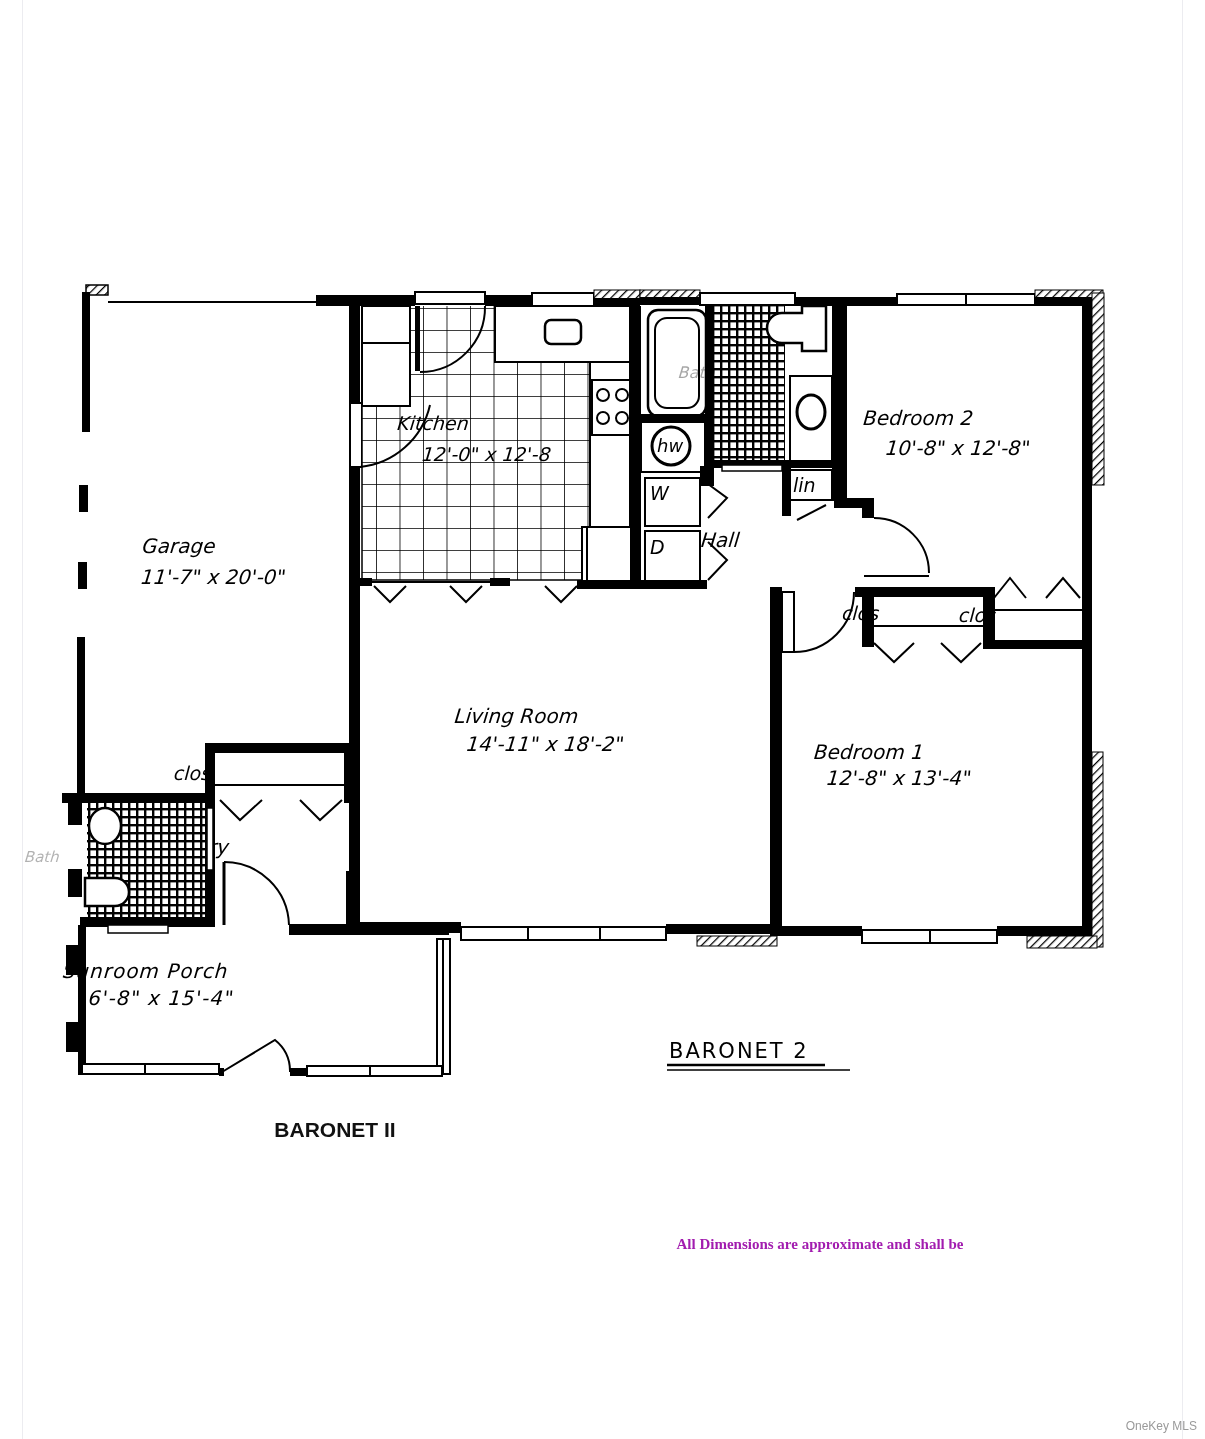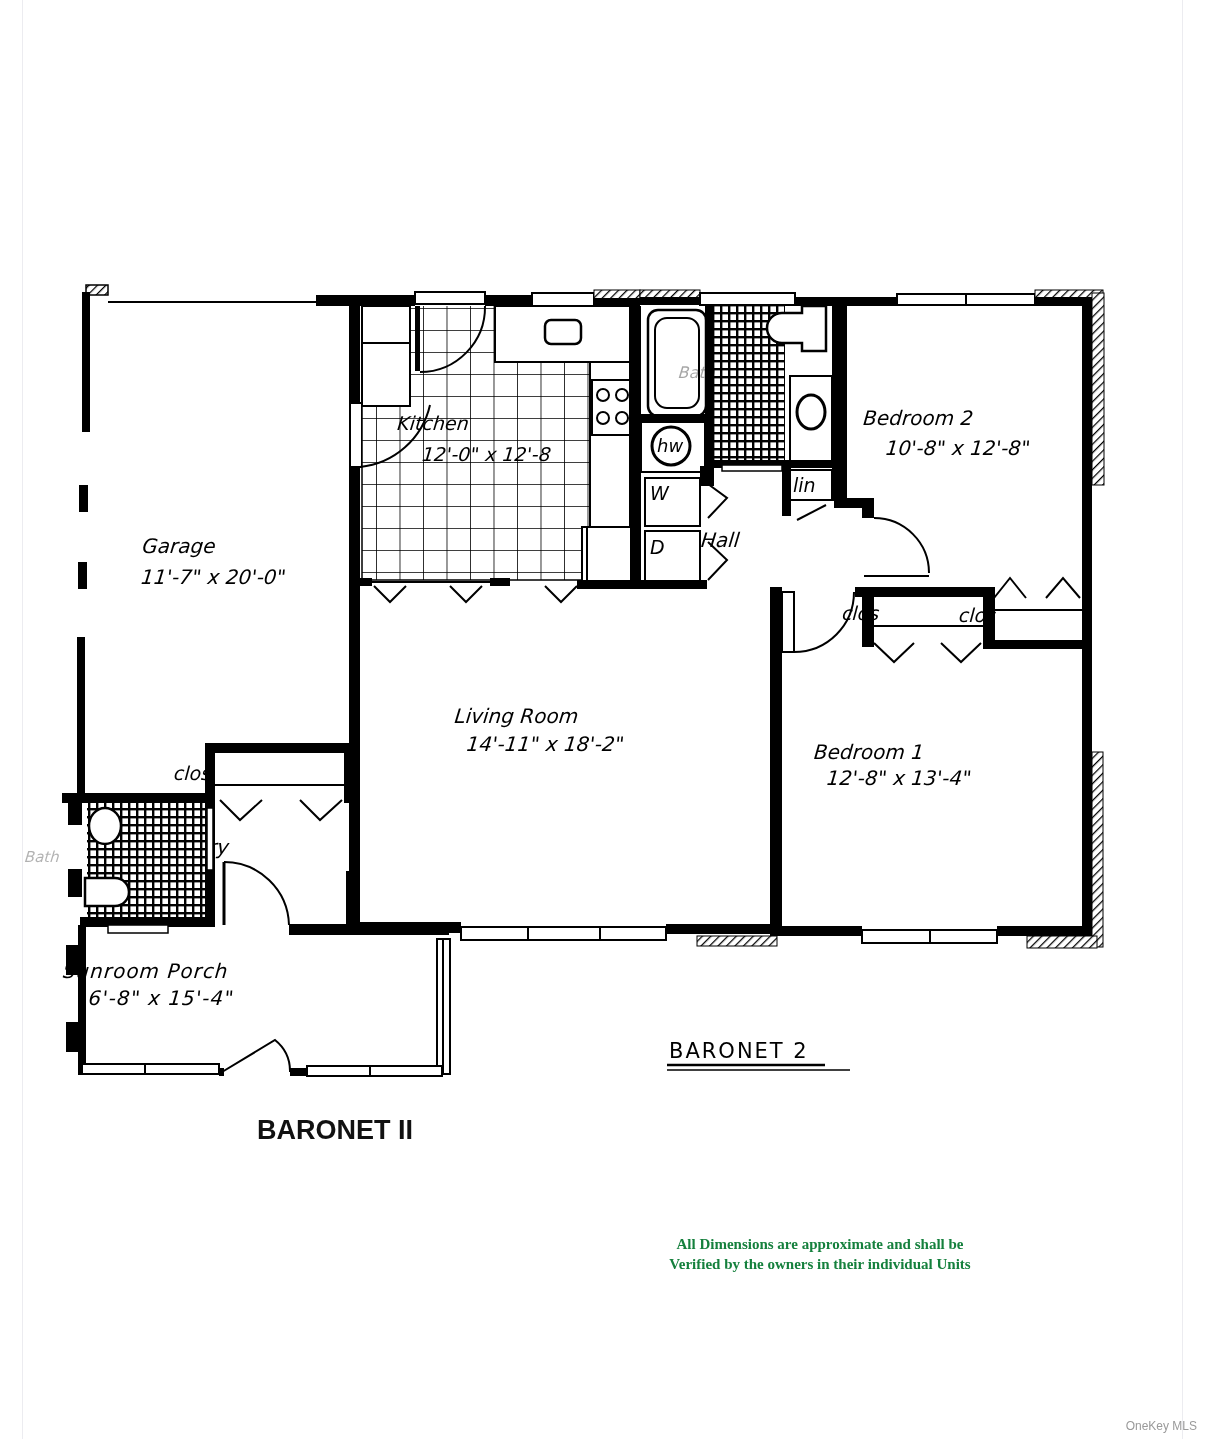--- a/index.html
+++ b/index.html
@@ -7,23 +7,23 @@
   .page-edge { position:absolute; top:0; bottom:0; width:1px; background:#ececf0; }
   svg { position:absolute; left:0; top:0; }
   .wall { fill:#000; }
   .thin { stroke:#000; stroke-width:2; fill:none; }
   .med { stroke:#000; stroke-width:3; fill:none; }
   .room-label { font-family:"DejaVu Sans", sans-serif; font-style:italic; font-size:20px; fill:#000; }
   .room-dim { font-family:"DejaVu Sans", sans-serif; font-style:italic; font-size:20px; fill:#000; }
   .small-label { font-family:"DejaVu Sans", sans-serif; font-style:italic; font-size:19px; fill:#000; }
   .plan-tag { font-family:"DejaVu Sans", sans-serif; font-size:21px; letter-spacing:2px; fill:#000; }
   .title-block { position:absolute; left:200px; top:1113px; width:270px; text-align:center; font-family:"Liberation Sans", sans-serif; font-weight:bold; color:#111; }
-  .title-block .t1 { font-size:27px; line-height:34px; }
+  .title-block .t1 { font-size:21px; line-height:34px; }
   .title-block .t2 { font-size:24px; line-height:31px; }
-  .disclaimer { position:absolute; left:600px; top:1234px; width:440px; text-align:center; font-family:"Liberation Serif", serif; font-weight:bold; font-size:15px; line-height:20px; color:#15803d; }
+  .disclaimer { position:absolute; left:600px; top:1234px; width:440px; text-align:center; font-family:"Liberation Serif", serif; font-weight:bold; font-size:15px; line-height:20px; color:#a21caf; }
   .watermark { position:absolute; right:8px; bottom:6px; font-family:"Liberation Sans", sans-serif; font-size:12px; color:#9a9a9a; }
 </style>
 </head>
 <body>
 
 <div class="page-edge" style="left:22px;"></div>
 <div class="page-edge" style="left:1182px;"></div>
 
 <svg width="1205" height="1439" viewBox="0 0 1205 1439">
   <defs>
@@ -248,16 +248,15 @@
     <line x1="667" y1="1070" x2="850" y2="1070" stroke="#000" stroke-width="1.5"></line>
   </g>
 </svg>
 
 <div class="title-block">
   <div class="t1">BARONET II</div>
 </div>
 
 <div class="disclaimer">
   <div>All Dimensions are approximate and shall be</div>
-  <div>Verified by the owners in their individual Units</div>
 </div>
 
 <div class="watermark">OneKey MLS</div>
 
 </body></html>

